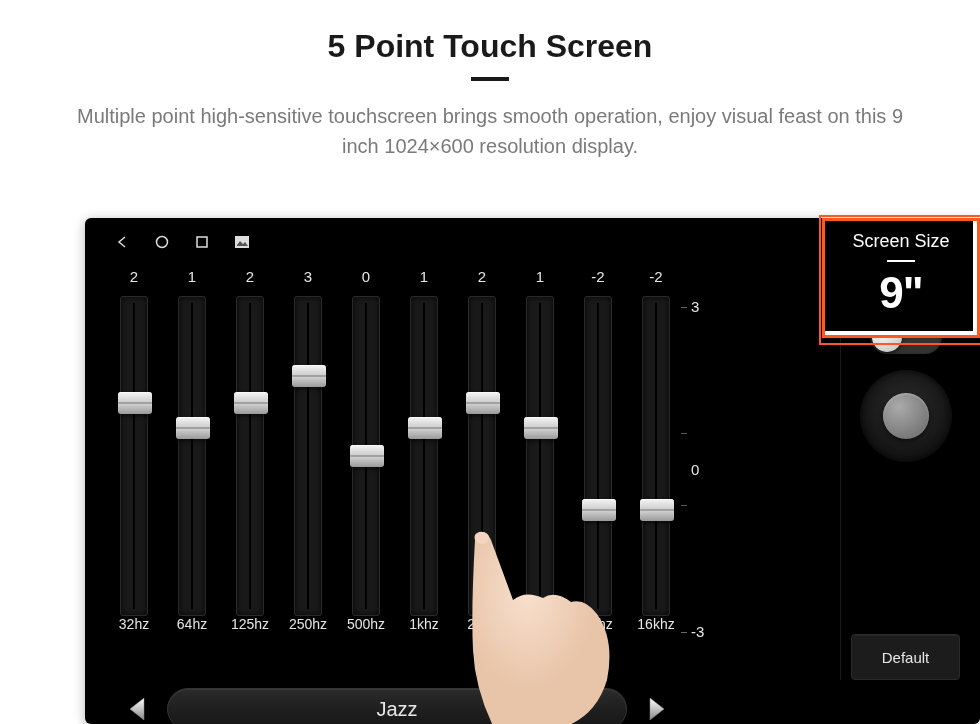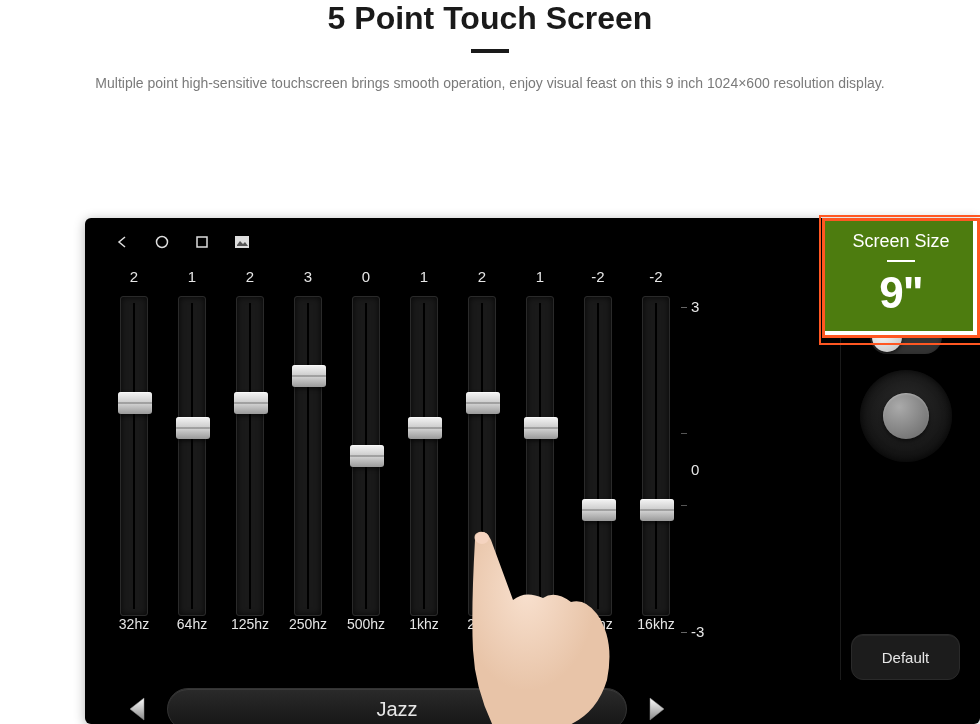--- a/index.html
+++ b/index.html
@@ -9,30 +9,31 @@
   background: #fff;
   font-family: -apple-system, BlinkMacSystemFont, "Segoe UI", Arial, sans-serif;
   position: relative;
   overflow: hidden;
 }
 .page-title {
   text-align: center;
   font-size: 32px;
   font-weight: 700;
   color: #1a1a1a;
+  padding-top: 28px;
 }
 .title-underline {
   width: 38px;
   height: 4px;
   background: #1a1a1a;
   margin: 12px auto 20px;
 }
 .subtitle {
   text-align: center;
-  font-size: 14px;
+  font-size: 20px;
   color: #7a7a7a;
   line-height: 1.5;
   max-width: 900px;
   margin: 0 auto 30px;
   padding: 0 20px;
 }
 .device {
   position: absolute;
   left: 85px;
   top: 218px;
@@ -182,21 +183,21 @@
   height: 46px;
   border-radius: 50%;
   background: radial-gradient(circle at 35% 30%, #aaa, #666);
   box-shadow: inset 0 1px 2px rgba(255,255,255,.3), 0 2px 4px rgba(0,0,0,.6);
 }
 .side-btn {
   width: 100%;
   height: 46px;
   background: #1c1c1c;
   border: 1px solid #2a2a2a;
-  border-radius: 12px;
+  border-radius: 4px;
   color: #e6e6e6;
   font-size: 15px;
   display: flex;
   align-items: center;
   justify-content: center;
   box-shadow: inset 0 1px 0 rgba(255,255,255,.05);
 }
 .bottom-row {
   display: flex;
   align-items: center;
@@ -226,21 +227,21 @@
   align-items: center;
   justify-content: center;
   box-shadow: inset 0 1px 0 rgba(255,255,255,.08);
 }
 .badge {
   position: absolute;
   right: 0;
   top: 218px;
   width: 158px;
   height: 120px;
-  background: #4d7c0f;
+  background: #000000;
   border: 3px solid #ff5722;
   box-shadow: -4px 0 0 #fff inset, 0 -4px 0 #fff inset;
   color: #fff;
   display: flex;
   flex-direction: column;
   align-items: center;
   padding-top: 10px;
 }
 .badge::before {
   content: "";

